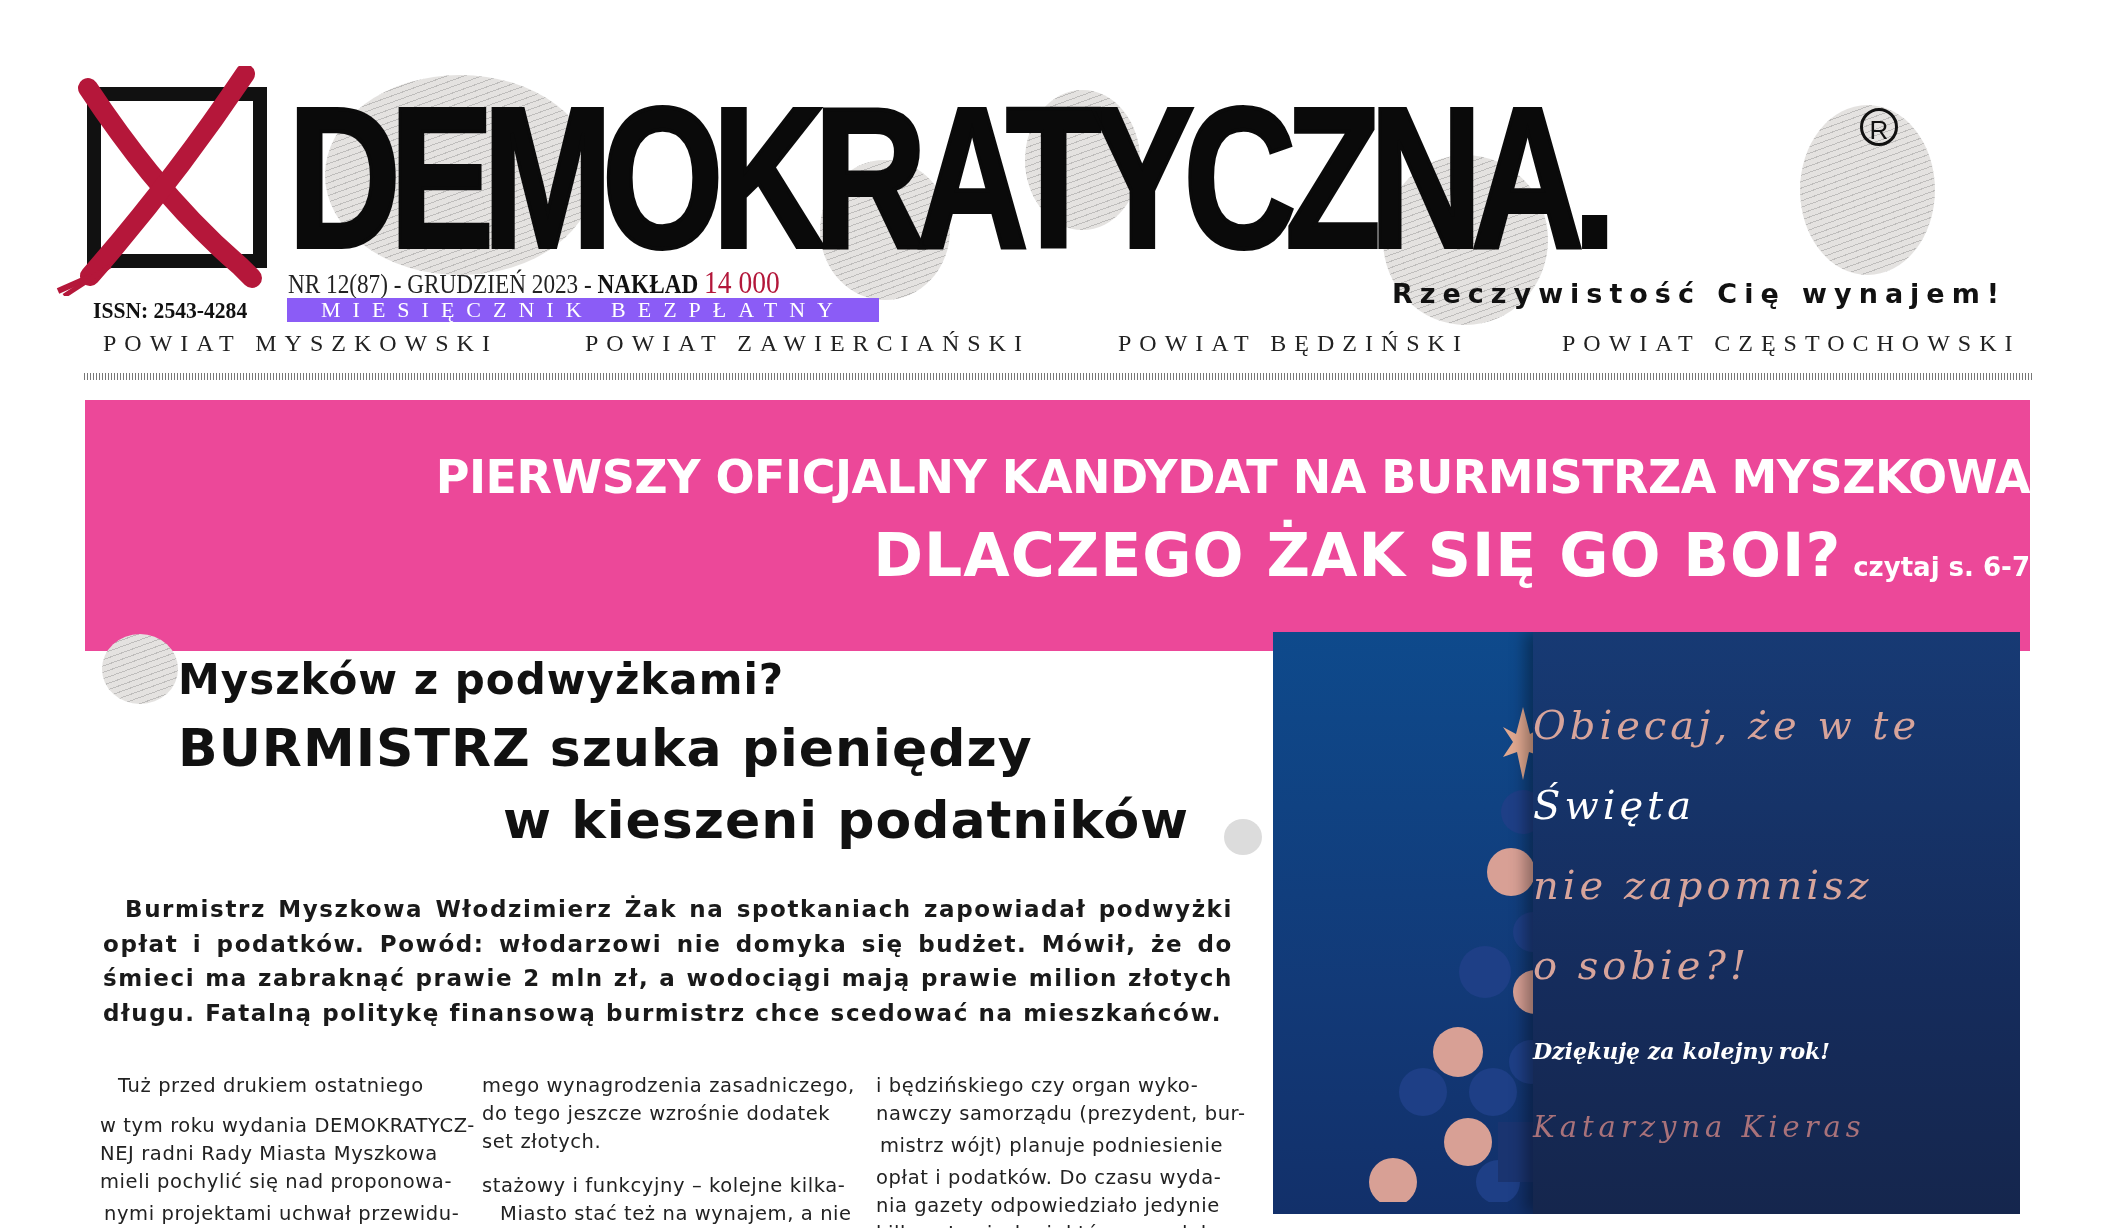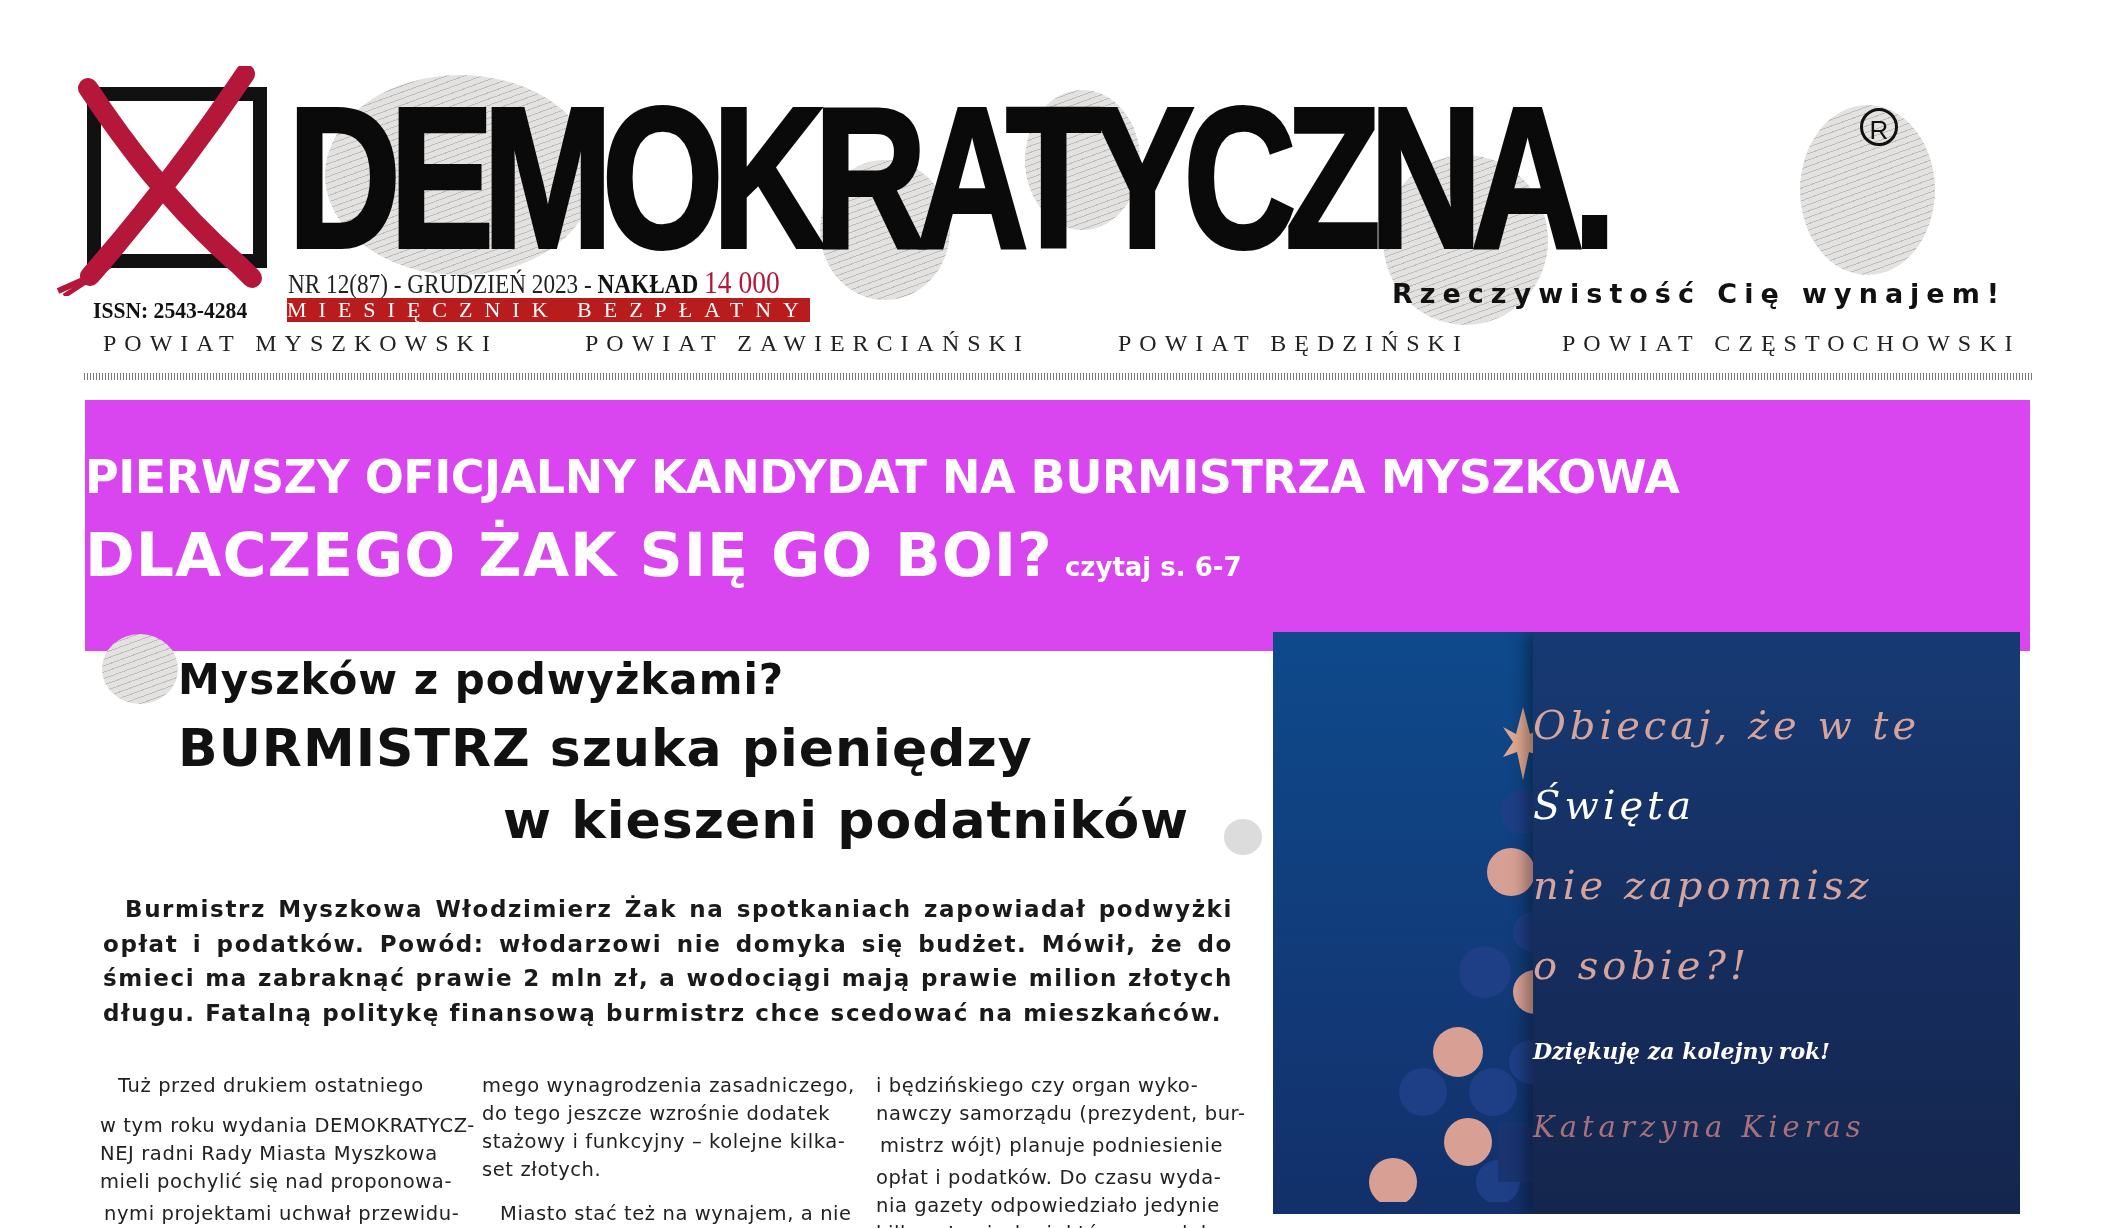--- a/index.html
+++ b/index.html
@@ -20,30 +20,30 @@
     left:288px; top:98px; height:160px; line-height:160px;
     font-family:"Liberation Sans", sans-serif; font-weight:900; font-size:200px;
     letter-spacing:-14px; color:#0a0a0a; transform:scaleX(0.78); transform-origin:left center;
     white-space:nowrap; -webkit-text-stroke:4px #0a0a0a;
   }
   .reg { left:1860px; top:108px; font-size:32px; font-family:"Liberation Sans", sans-serif; color:#111; width:38px; height:38px; border:3px solid #111; border-radius:50%; text-align:center; line-height:38px; box-sizing:border-box; font-size:26px; }
 
   .issue-line { left:288px; top:264px; font-family:"Liberation Serif", serif; font-size:27px; color:#222; white-space:nowrap; transform:scaleX(0.86); transform-origin:left; }
   .issue-line .nak { font-weight:bold; color:#111; }
   .issue-line .num { color:#b3173a; font-size:32px; }
-  .free-box { left:287px; top:298px; width:523px; height:24px; background:#b91c1c; color:#fff; font-family:"Liberation Serif", serif; font-size:22px; line-height:24px; letter-spacing:12px; text-align:center; white-space:nowrap; overflow:hidden; }
+  .free-box { left:287px; top:298px; width:592px; height:24px; background:#8b5cf6; color:#fff; font-family:"Liberation Serif", serif; font-size:22px; line-height:24px; letter-spacing:12px; text-align:center; white-space:nowrap; overflow:hidden; }
   .issn { left:93px; top:297px; font-family:"Liberation Serif", serif; font-weight:bold; font-size:24px; color:#111; white-space:nowrap; transform:scaleX(0.9); transform-origin:left; }
   .tagline { left:1392px; top:278px; font-family:"DejaVu Sans", sans-serif; font-weight:bold; font-size:27px; letter-spacing:7px; color:#111; white-space:nowrap; }
 
   .powiat { top:330px; font-family:"Liberation Serif", serif; font-size:24px; letter-spacing:8px; color:#222; white-space:nowrap; }
   .dotted-rule { left:84px; top:373px; width:1950px; height:7px;
     background-image: repeating-linear-gradient(90deg, #777 0px, #777 1px, #fff 1px, #fff 3px); }
 
   
-  .banner { left:85px; top:400px; width:1945px; height:251px; background:#d946ef; color:#fff; text-align:left; }
+  .banner { left:85px; top:400px; width:1945px; height:251px; background:#ec4899; color:#fff; text-align:right; }
   .banner-line1 { position:absolute; left:0; right:0; top:50px; font-family:"DejaVu Sans", sans-serif; font-weight:bold; font-size:46px; letter-spacing:-0.5px; white-space:nowrap; }
   .banner-line2 { position:absolute; left:0; right:0; top:120px; white-space:nowrap; }
   .banner-line2 .big { font-family:"DejaVu Sans", sans-serif; font-weight:bold; font-size:60px; letter-spacing:1px; }
   .banner-line2 .small { font-family:"DejaVu Sans", sans-serif; font-weight:bold; font-size:26px; margin-left:12px; }
 
   
   .kicker { left:178px; top:655px; font-family:"DejaVu Sans", sans-serif; font-weight:bold; font-size:42px; letter-spacing:1px; color:#111; white-space:nowrap; }
   .headline1 { left:178px; top:718px; font-family:"DejaVu Sans", sans-serif; font-weight:bold; font-size:52px; letter-spacing:1px; color:#111; white-space:nowrap; }
   .headline2 { left:503px; top:790px; font-family:"DejaVu Sans", sans-serif; font-weight:bold; font-size:52px; letter-spacing:1px; color:#111; white-space:nowrap; }
 
@@ -121,22 +121,22 @@
   <p class="indent">Tuż przed drukiem ostatniego</p>
   <p style="margin:0">w tym roku wydania DEMOKRATYCZ-</p>
   <p style="margin:0">NEJ radni Rady Miasta Myszkowa</p>
   <p style="margin:0">mieli pochylić się nad proponowa-</p>
   <p style="margin:4px">nymi projektami uchwał przewidu-</p>
   <p style="margin:0">jącymi podwyżkę podatków i opłat</p>
 </div>
 <div class="abs col" style="left:482px;">
   <p style="margin:0">mego wynagrodzenia zasadniczego,</p>
   <p style="margin:0">do tego jeszcze wzrośnie dodatek</p>
+  <p style="margin:0 0 16px 0">set złotych.</p>
   <p style="margin:0">stażowy i funkcyjny – kolejne kilka-</p>
-  <p style="margin:0 0 16px 0">set złotych.</p>
   <p class="indent">Miasto stać też na wynajem, a nie</p>
 </div>
 <div class="abs col" style="left:876px;">
   <p style="margin:0">i będzińskiego czy organ wyko-</p>
   <p style="margin:0">nawczy samorządu (prezydent, bur-</p>
   <p style="margin:4px">mistrz wójt) planuje podniesienie</p>
   <p style="margin:0">opłat i podatków. Do czasu wyda-</p>
   <p style="margin:0">nia gazety odpowiedziało jedynie</p>
   <p style="margin:0">kilka – I w żadnej, które przesłały</p>
 </div>

